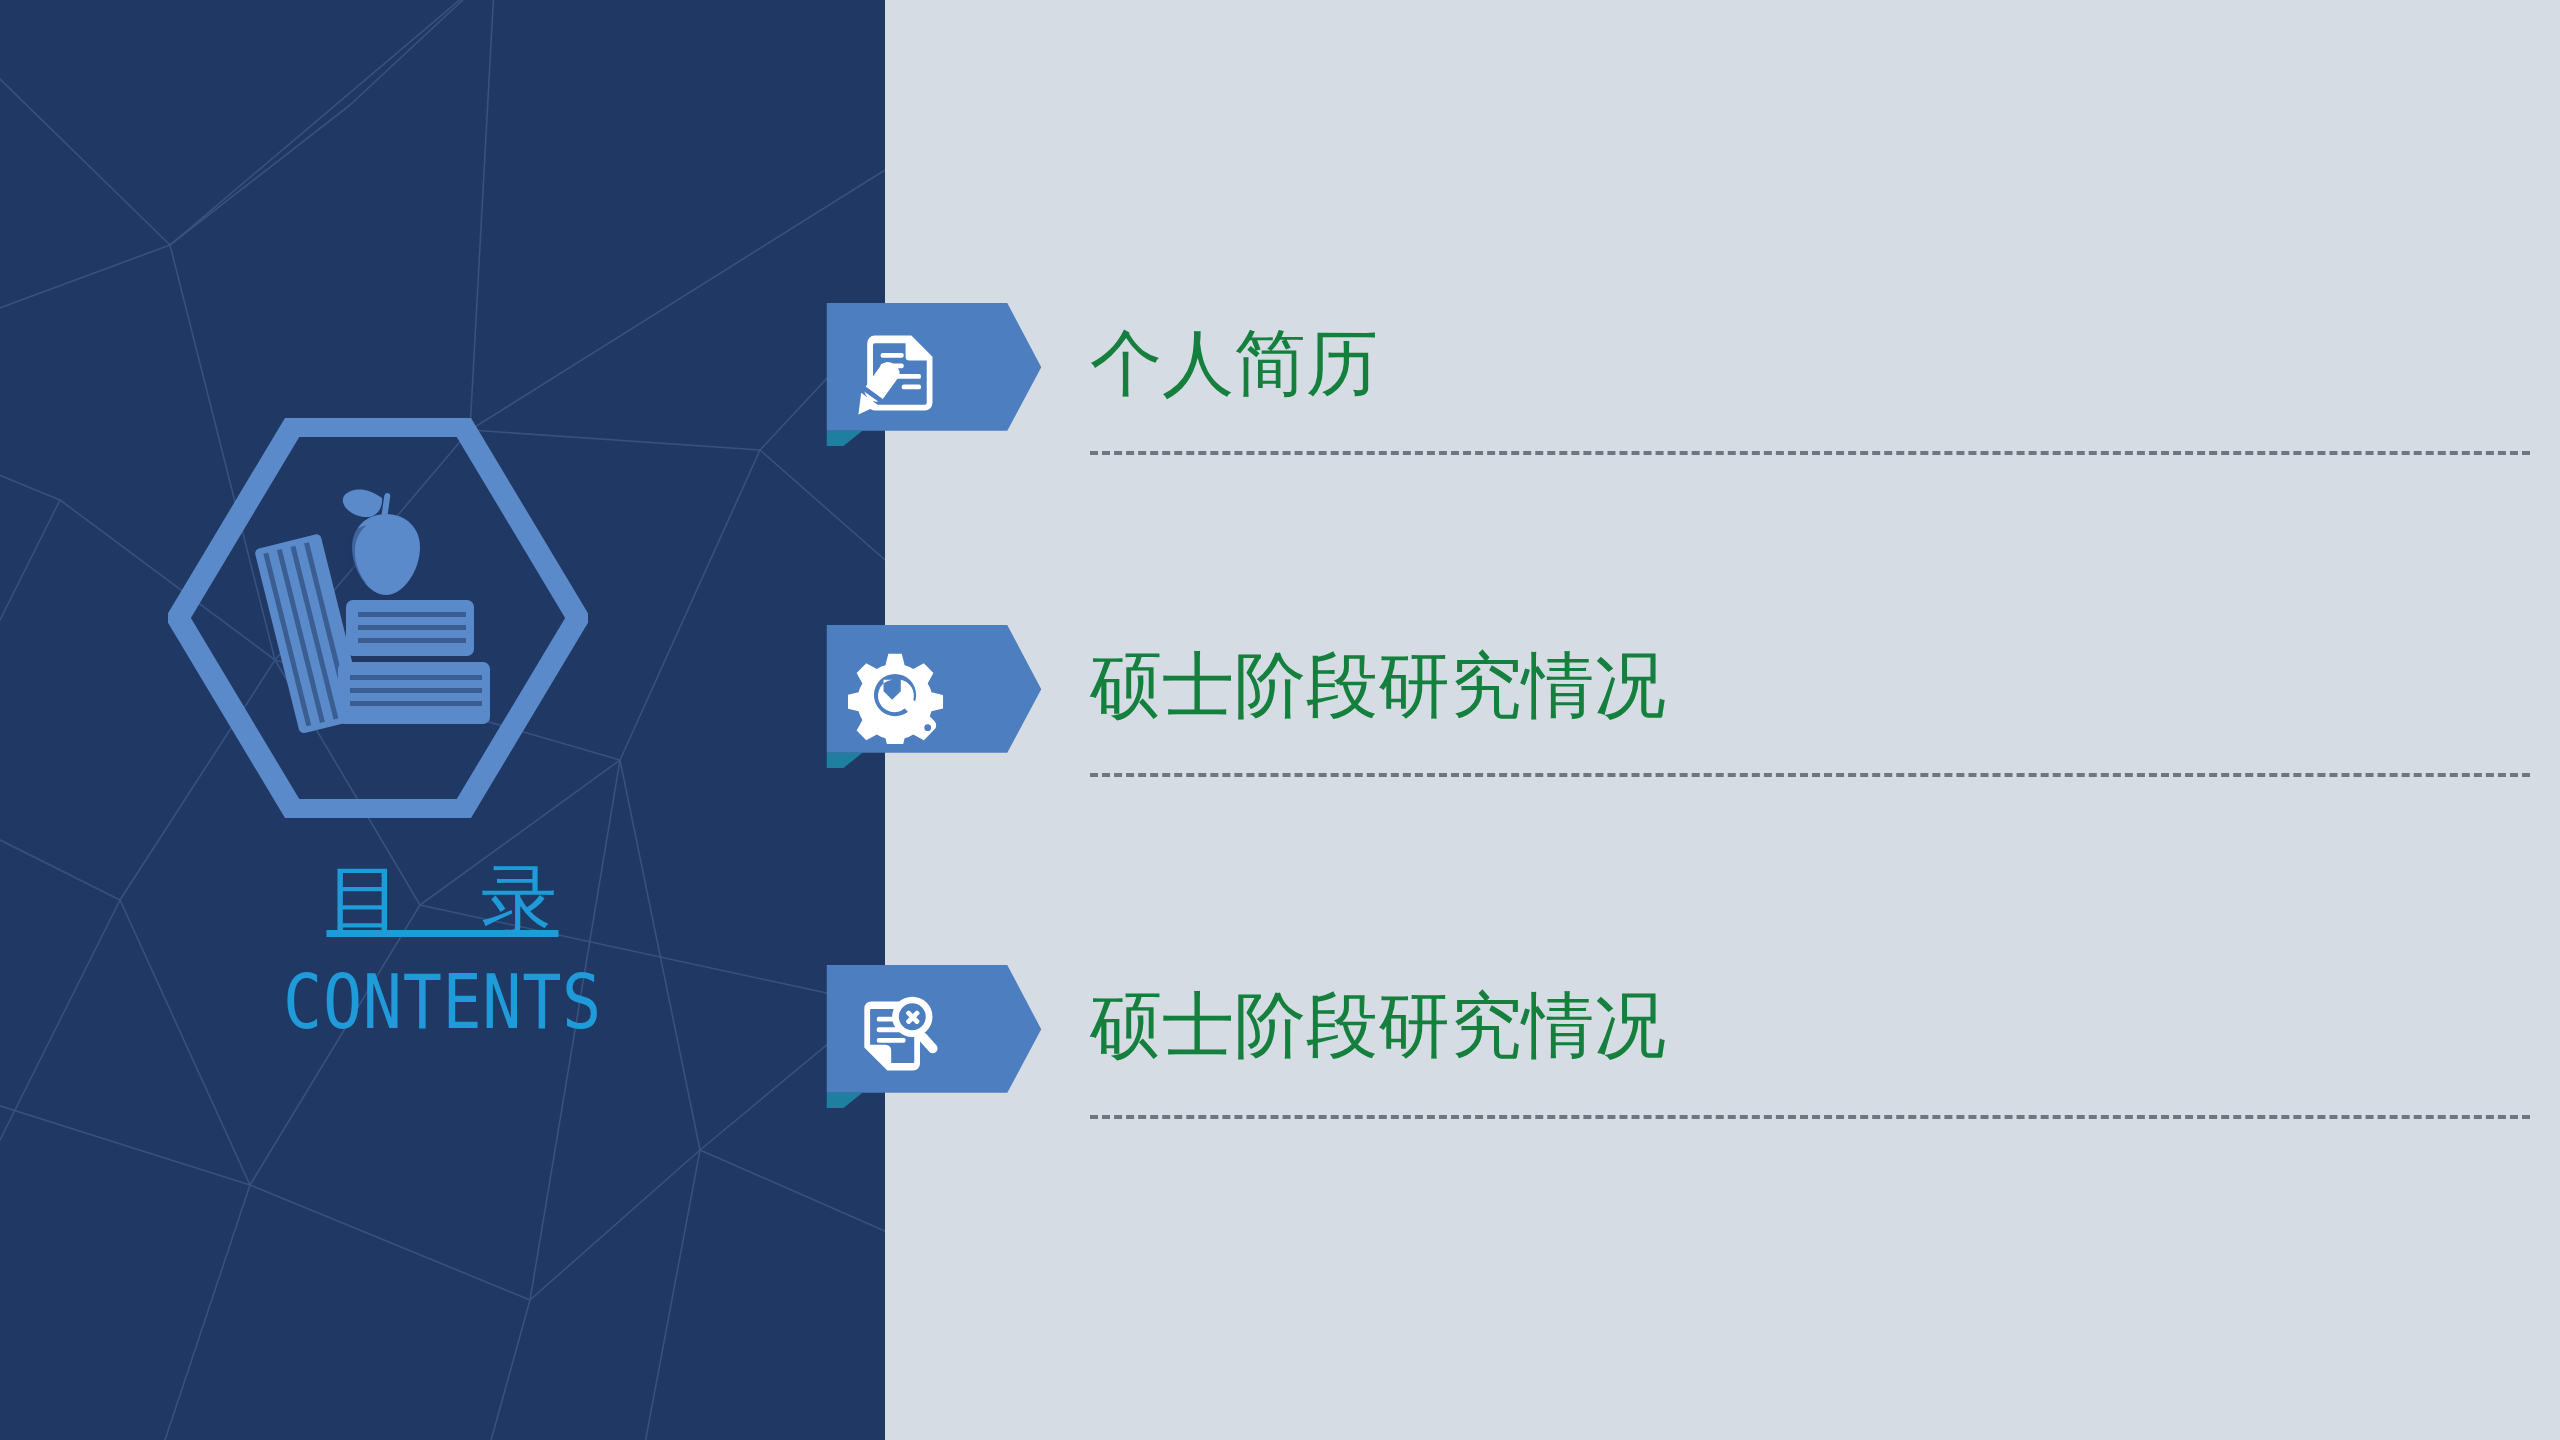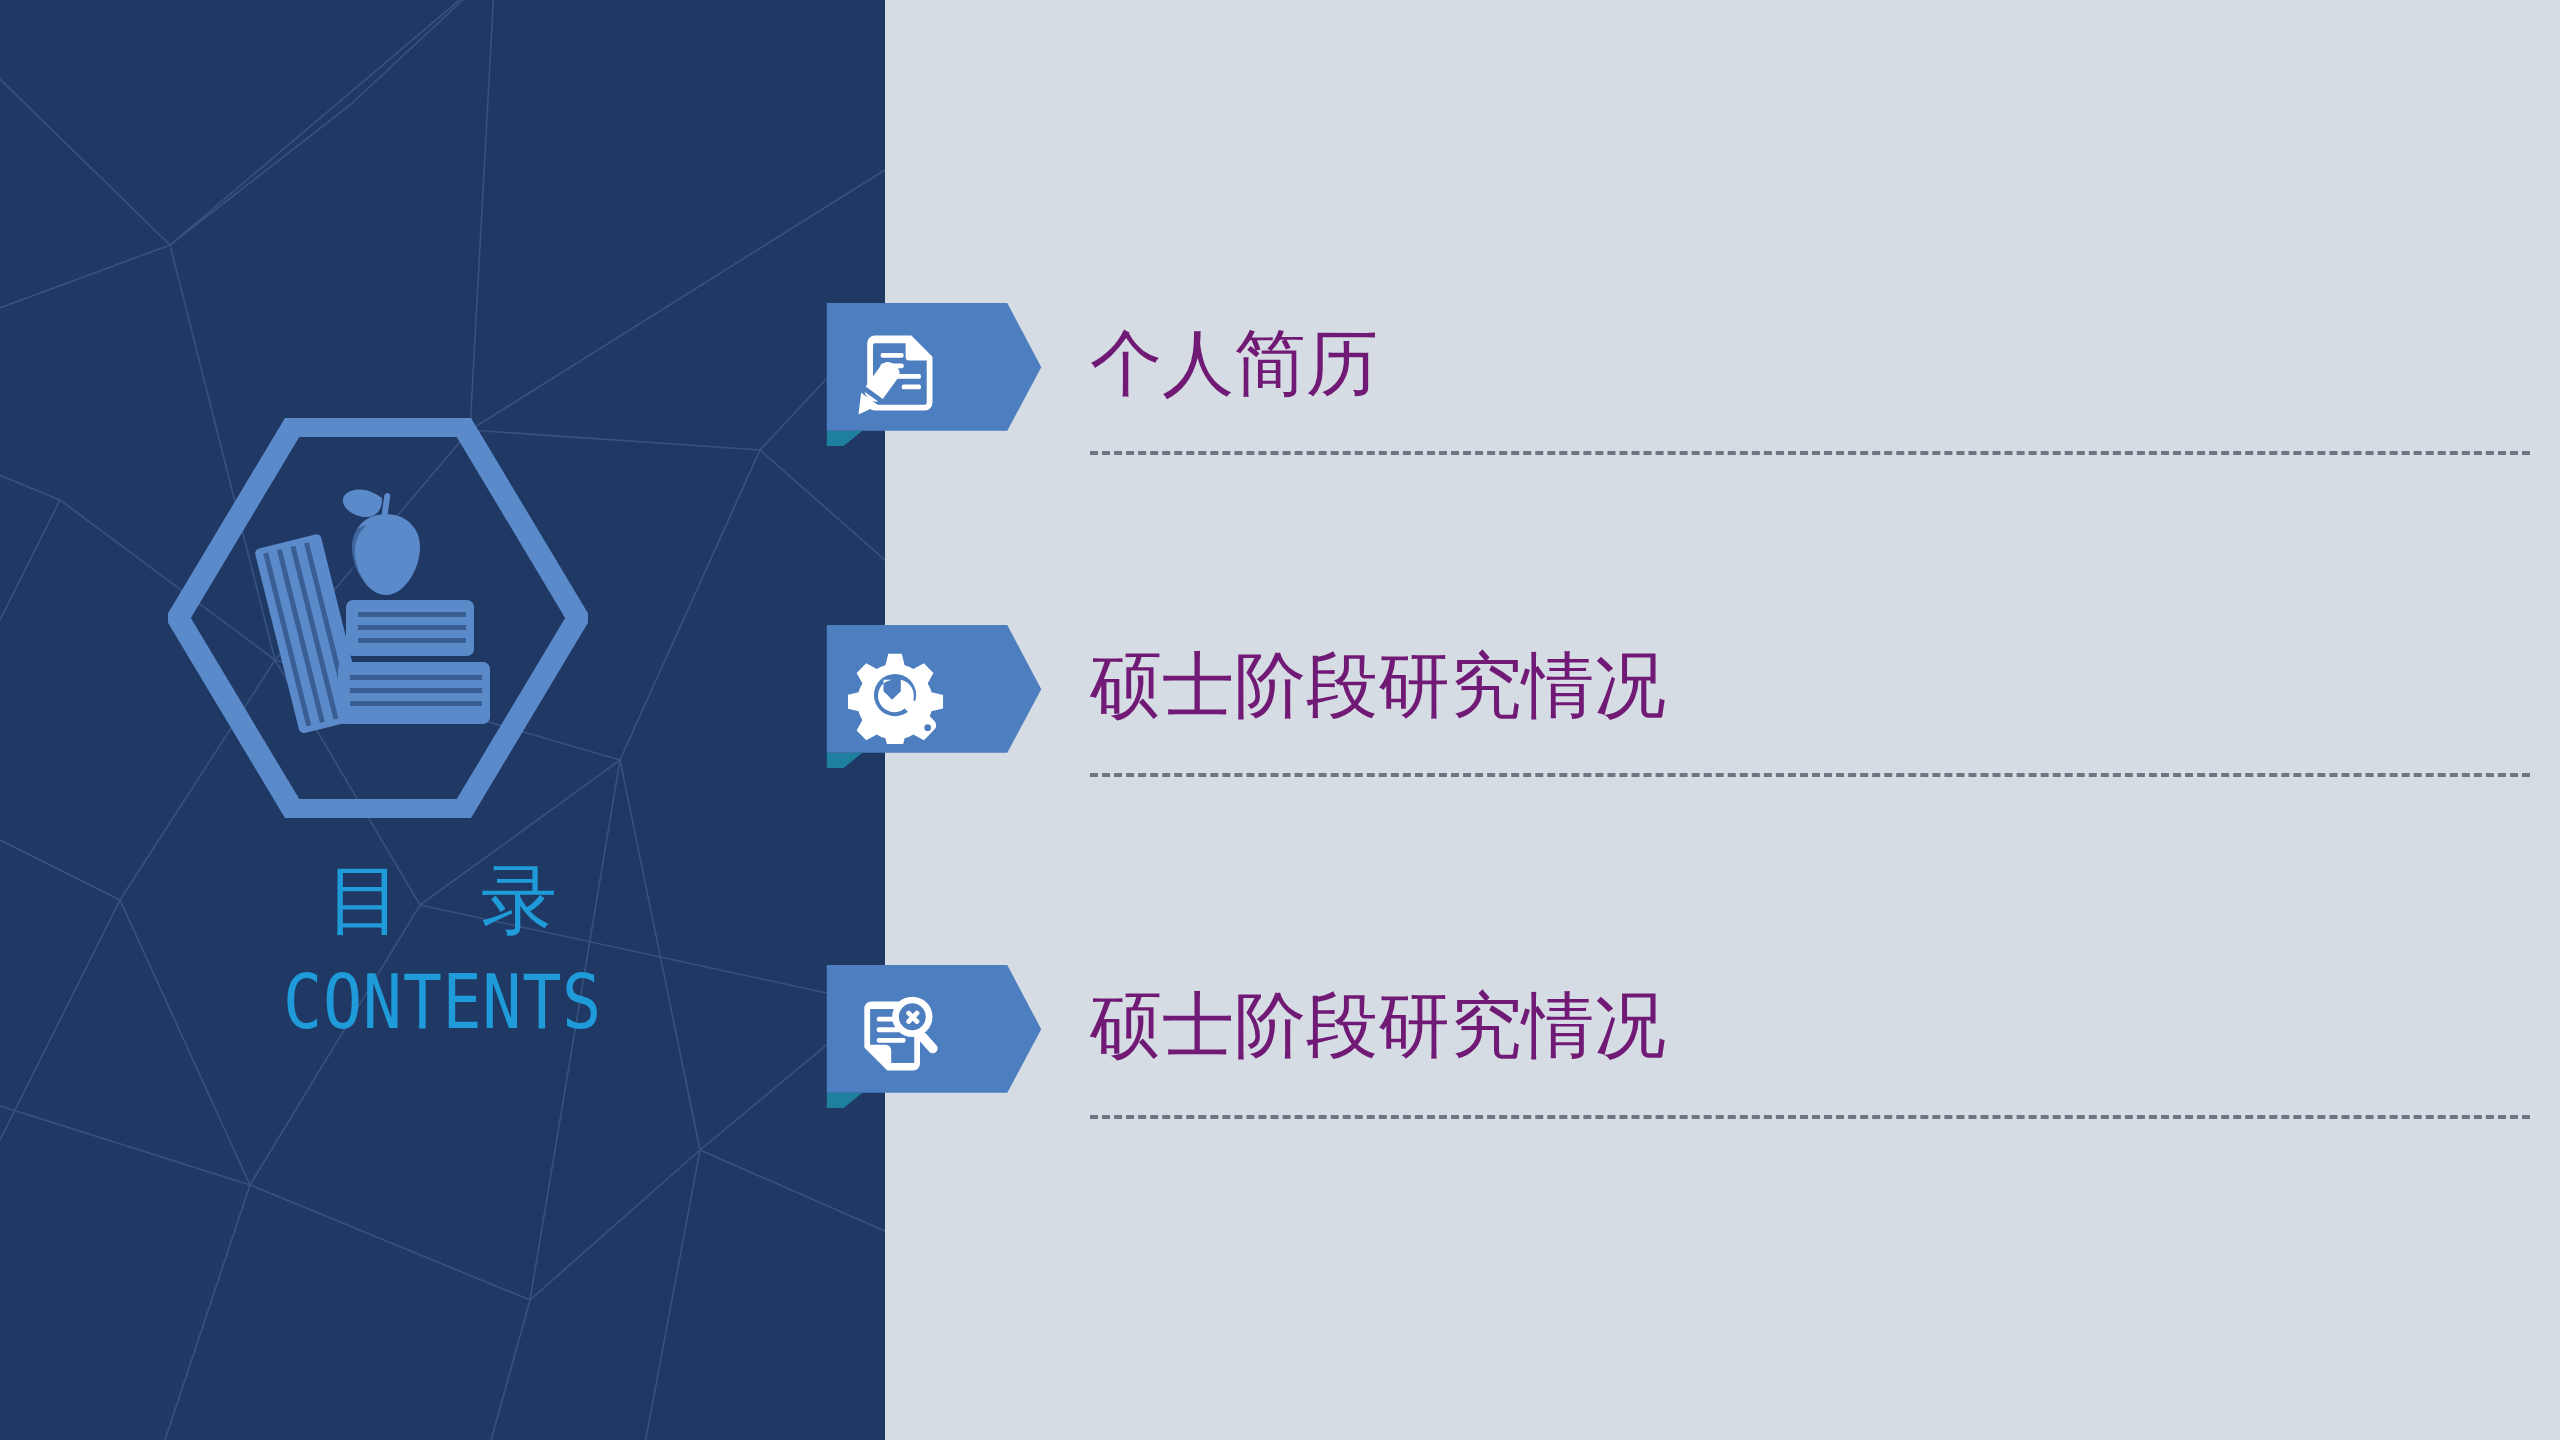--- a/index.html
+++ b/index.html
@@ -19,41 +19,41 @@
 
   
   #hex-logo{position:absolute;left:168px;top:418px;width:420px;height:400px;}
 
   
   #mulu{
     position:absolute;left:0;top:862px;width:885px;
     text-align:center;color:#1E9BD8;
     font-size:76px;line-height:1;letter-spacing:0.02em;
     font-family:"DejaVu Sans","Liberation Sans",sans-serif;
-    white-space:pre;font-weight:400;
+    white-space:pre;font-weight:400;text-decoration:underline;
   }
   #contents{
     position:absolute;left:0;top:965px;width:885px;
     text-align:center;color:#1E9BD8;
     font-size:74px;line-height:1;
     font-family:"DejaVu Sans Mono","Liberation Mono",monospace;
     font-weight:400;letter-spacing:0.01em;
     transform:scaleX(0.88);transform-origin:center top;
   }
 
   
   .entry{position:absolute;left:814px;height:210px;}
   .badge-wrap{position:absolute;left:0;top:0;width:240px;height:160px;}
   .badge{position:absolute;left:0;top:0;width:240px;height:143px;}
   .badge-icon{
     position:absolute;left:34px;top:23px;width:96px;height:96px;
   }
   .entry-label{
     position:absolute;left:276px;top:22px;
-    color:#701a75;font-size:72px;line-height:1.08;
+    color:#15803d;font-size:72px;line-height:1.08;
     font-family:"DejaVu Sans","Liberation Sans",sans-serif;
     white-space:nowrap;font-weight:400;
   }
   .entry-rule{
     position:absolute;left:276px;width:1440px;height:0;
     border-bottom:4px dashed #5F6470;opacity:0.85;
   }
   #entry-0{top:303px;}
   #entry-0 .entry-rule{top:148px;}
   #entry-1{top:625px;}

